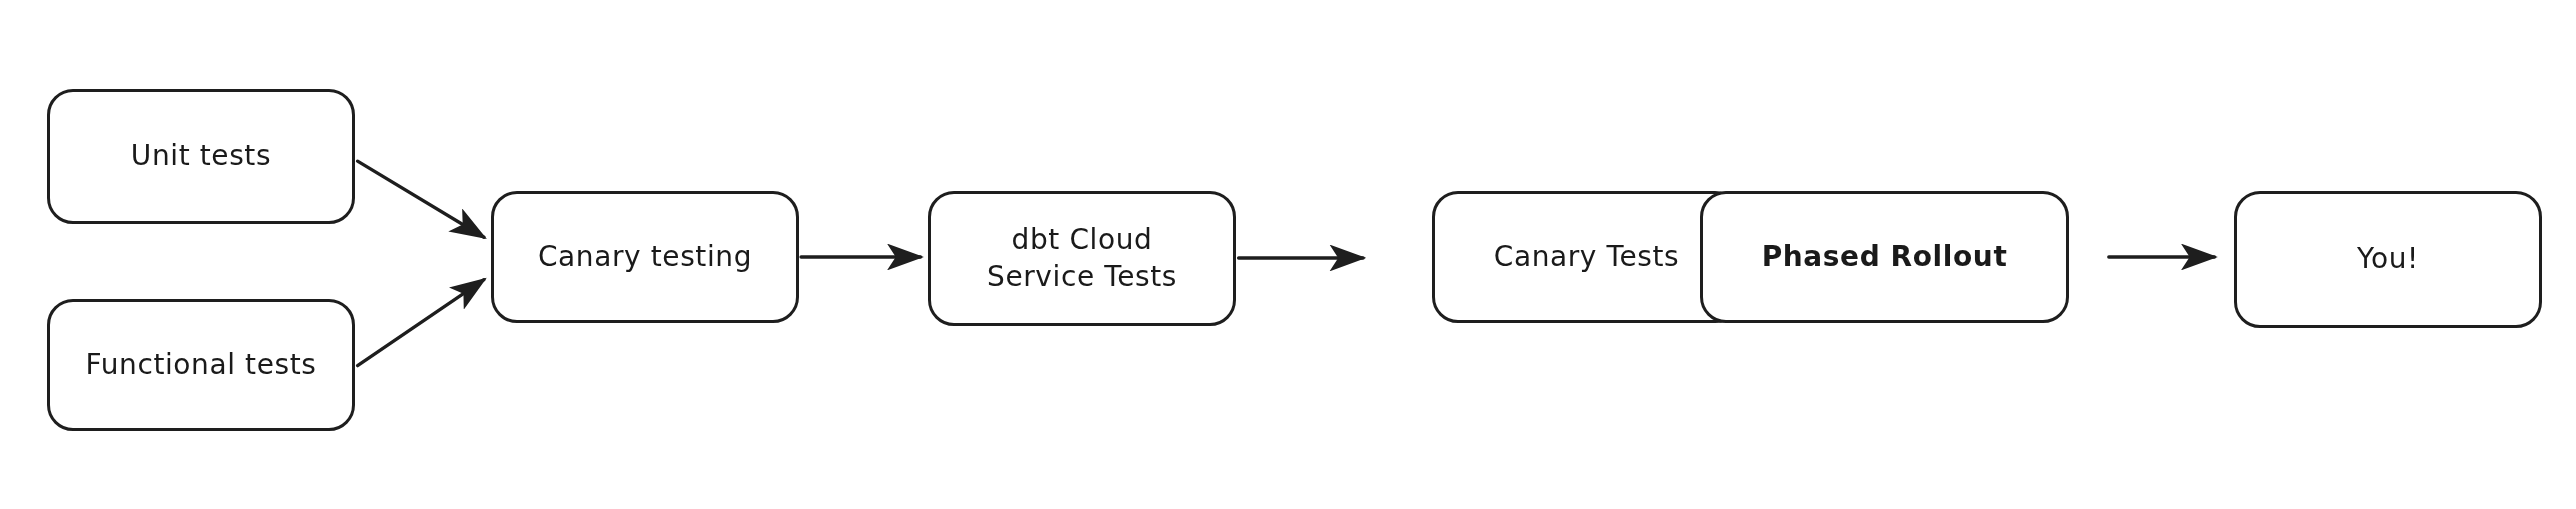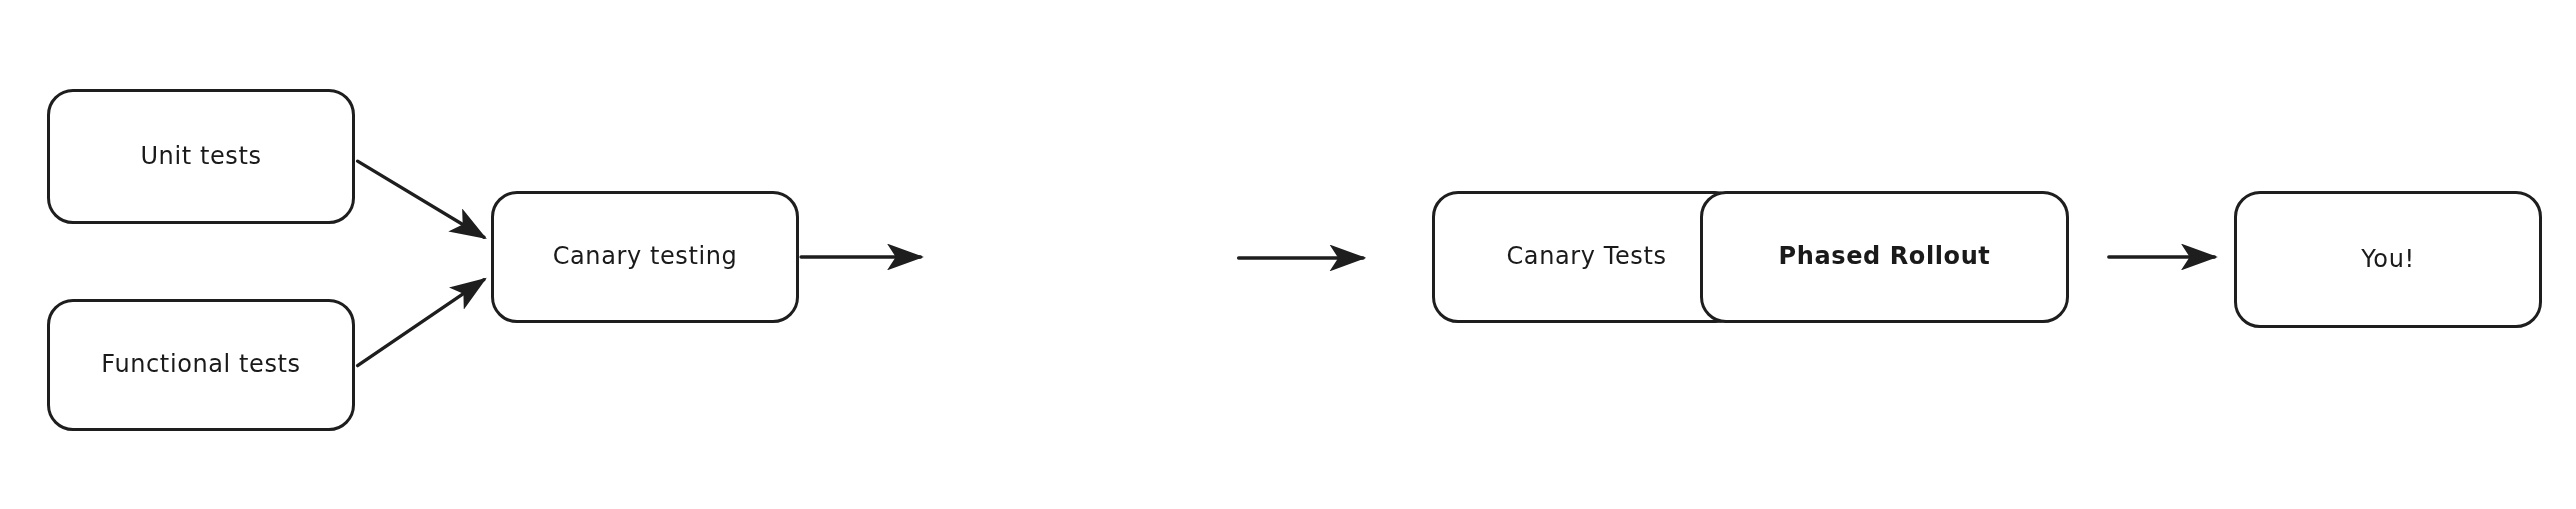--- a/index.html
+++ b/index.html
@@ -32,21 +32,21 @@
     background: #ffffff;
     border: 3px solid #1e1e1e;
     border-radius: 26px;
     display: flex;
     align-items: center;
     justify-content: center;
     z-index: 2;
   }
   .node-label {
     font-family: "DejaVu Sans", sans-serif;
-    font-size: 24px;
+    font-size: 28px;
     line-height: 1.30;
     color: #1a1a1a;
     text-align: center;
     letter-spacing: 0.6px;
     white-space: pre-line;
     padding: 0 10px;
   }
 
   
   #node-unit-tests        { left: 47px;   top: 89px;  width: 308px; height: 135px; }
@@ -87,20 +87,24 @@
   </div>
 
   <div class="node" id="node-functional-tests">
     <span class="node-label">Functional tests</span>
   </div>
 
   <div class="node" id="node-smoke-testing">
     <span class="node-label">Canary testing</span>
   </div>
 
+  <div class="node" id="node-dbt-cloud-service-tests">
+    <span class="node-label">dbt Cloud
+Service Tests</span>
+  </div>
 
   <div class="node" id="node-canary-tests">
     <span class="node-label">Canary Tests</span>
   </div>
 
   <div class="node" id="node-phased-rollout">
     <span class="node-label">Phased Rollout</span>
   </div>
 
   <div class="node" id="node-you">

